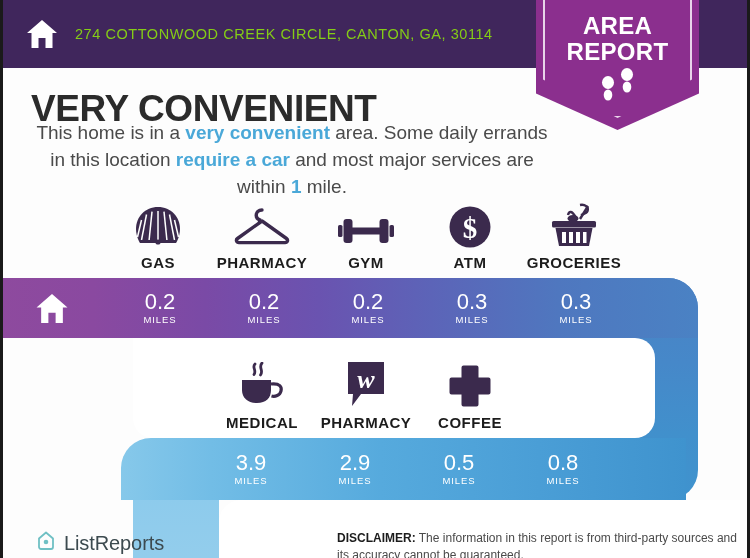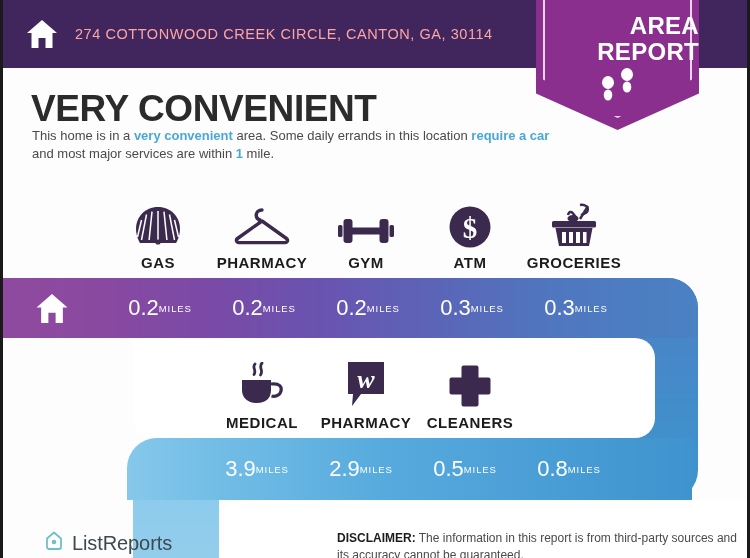--- a/index.html
+++ b/index.html
@@ -24,35 +24,35 @@
     width: 750px; height: 68px;
     background: #40265c;
     display: flex; align-items: center;
   }
   .header-home {
     margin-left: 22px; width: 34px; height: 32px;
     display: flex; align-items: center; justify-content: center;
   }
   .header-address {
     margin-left: 16px;
-    color: #fca5a5;
+    color: #84cc16;
     font-size: 14.5px;
     letter-spacing: 0.55px;
     font-weight: 400;
     white-space: nowrap;
   }
 
   
   .badge {
     position: absolute; left: 533px; top: 0;
     width: 163px; height: 130px;
     background: #8b2f8e;
     -webkit-clip-path: polygon(0 0, 100% 0, 100% 72%, 50% 100%, 0 72%);
     clip-path: polygon(0 0, 100% 0, 100% 72%, 50% 100%, 0 72%);
-    text-align: right;
+    text-align: center;
   }
   .badge-inner-line {
     position: absolute; left: 7px; top: -10px;
     width: 149px; height: 128px;
     border: 2.5px solid #e9d4ea;
     -webkit-clip-path: polygon(0 0, 100% 0, 100% 70%, 50% 100%, 0 70%);
     clip-path: polygon(0 0, 100% 0, 100% 70%, 50% 100%, 0 70%);
   }
   .badge-text {
     position: relative;
@@ -68,24 +68,25 @@
     display: flex; justify-content: center; gap: 5px;
   }
 
   
   .title {
     position: absolute; left: 28px; top: 88px;
     font-size: 37px; font-weight: 700;
     color: #2b2b2b; letter-spacing: -0.4px;
   }
   .subtitle {
-    position: absolute; left: 29px; top: 127px;
+    position: absolute; left: 29px; top: 120px;
     width: 520px;
-    font-size: 13px; line-height: 1.42;
+    font-size: 19px; line-height: 1.42;
     color: #4a4a4a;
+    text-align: center;
   }
   .hl { color: #4aa8d8; font-weight: 700; }
 
   
   .ribbon { position: absolute; left: 0; top: 0; width: 750px; height: 558px; }
 
   .band-row1 {
     position: absolute; left: -8px; top: 278px;
     width: 703px; height: 60px;
     background: linear-gradient(to right, #8e4a9e 0%, #8a49a0 14%, #7a4aa6 30%,
@@ -95,35 +96,35 @@
   }
   .row1-cells {
     position: absolute; left: 0; top: 0; width: 703px; height: 60px;
     display: flex;
   }
   .row1-home {
     width: 113px; display: flex; align-items: center; justify-content: center;
   }
   .cell {
     width: 104px;
-    display: flex; flex-direction: row;
+    display: flex; flex-direction: column;
     align-items: center; justify-content: center;
     color: #ffffff;
   }
   .cell .num { font-size: 22px; font-weight: 400; line-height: 1.03; }
   .cell .unit { font-size: 9.5px; letter-spacing: 0.9px; margin-top: 1px; }
 
   .band-right {
     position: absolute; left: 604px; top: 278px;
     width: 91px; height: 222px;
     background: linear-gradient(to bottom, #4a82c4 0%, #4688c9 38%, #4190cc 70%, #3f93ce 100%);
     border-radius: 30px 30px 30px 30px;
   }
   .band-row2 {
-    position: absolute; left: 124px; top: 438px;
+    position: absolute; left: 118px; top: 438px;
     width: 565px; height: 62px;
     background: linear-gradient(to left, #3f93ce 0%, #4a9ed6 26%, #56aadd 54%, #72bde6 84%, #86c8ea 100%);
     border-top-left-radius: 30px;
   }
   .row2-cells {
     position: absolute; left: 0; top: 0; width: 565px; height: 62px;
     display: flex; padding-left: 78px;
   }
   .band-left-down {
     position: absolute; left: 130px; top: 438px;
@@ -155,21 +156,21 @@
   .icon-glyph { height: 48px; display: flex; align-items: flex-end; justify-content: center; }
   .icon-label {
     margin-top: 6px;
     font-size: 15px; font-weight: 700;
     letter-spacing: 0.5px; color: #1c1c1c;
     white-space: nowrap;
   }
 
   
   .logo {
-    position: absolute; left: 40px; top: 530px;
+    position: absolute; left: 32px; top: 530px;
     display: flex; align-items: center; gap: 7px;
   }
   .logo-text { font-size: 20px; color: #3c4a4f; letter-spacing: -0.1px; }
   .disclaimer {
     position: absolute; left: 334px; top: 530px;
     width: 400px;
     font-size: 12px; line-height: 1.38; color: #4a4a4a;
   }
   .disclaimer b { color: #1c1c1c; }
 </style>
@@ -359,21 +360,21 @@
     </div>
     <div class="icon-col">
       <div class="icon-glyph">
         <svg width="44" height="44" viewBox="0 0 44 44">
           <path d="M15.5 1.5 L28.5 1.5 A2 2 0 0 1 30.5 3.5 L30.5 13.5 L40.5 13.5 A2 2 0 0 1 42.5 15.5
                    L42.5 28.5 A2 2 0 0 1 40.5 30.5 L30.5 30.5 L30.5 40.5 A2 2 0 0 1 28.5 42.5
                    L15.5 42.5 A2 2 0 0 1 13.5 40.5 L13.5 30.5 L3.5 30.5 A2 2 0 0 1 1.5 28.5
                    L1.5 15.5 A2 2 0 0 1 3.5 13.5 L13.5 13.5 L13.5 3.5 A2 2 0 0 1 15.5 1.5 Z" fill="#3b2a4d"></path>
         </svg>
       </div>
-      <div class="icon-label">CLEANERS</div>
+      <div class="icon-label">COFFEE</div>
     </div>
   </div>
 
   <div class="logo">
     <span>
       <svg width="22" height="22" viewBox="0 0 22 22">
         <path d="M4 8.5 L11 2.5 L18 8.5 L18 17 A2 2 0 0 1 16 19 L6 19 A2 2 0 0 1 4 17 Z" fill="none" stroke="#6fc0c4" stroke-width="1.8" stroke-linejoin="round"></path>
         <circle cx="11" cy="12" r="2.3" fill="#6fc0c4"></circle>
       </svg>
     </span>

